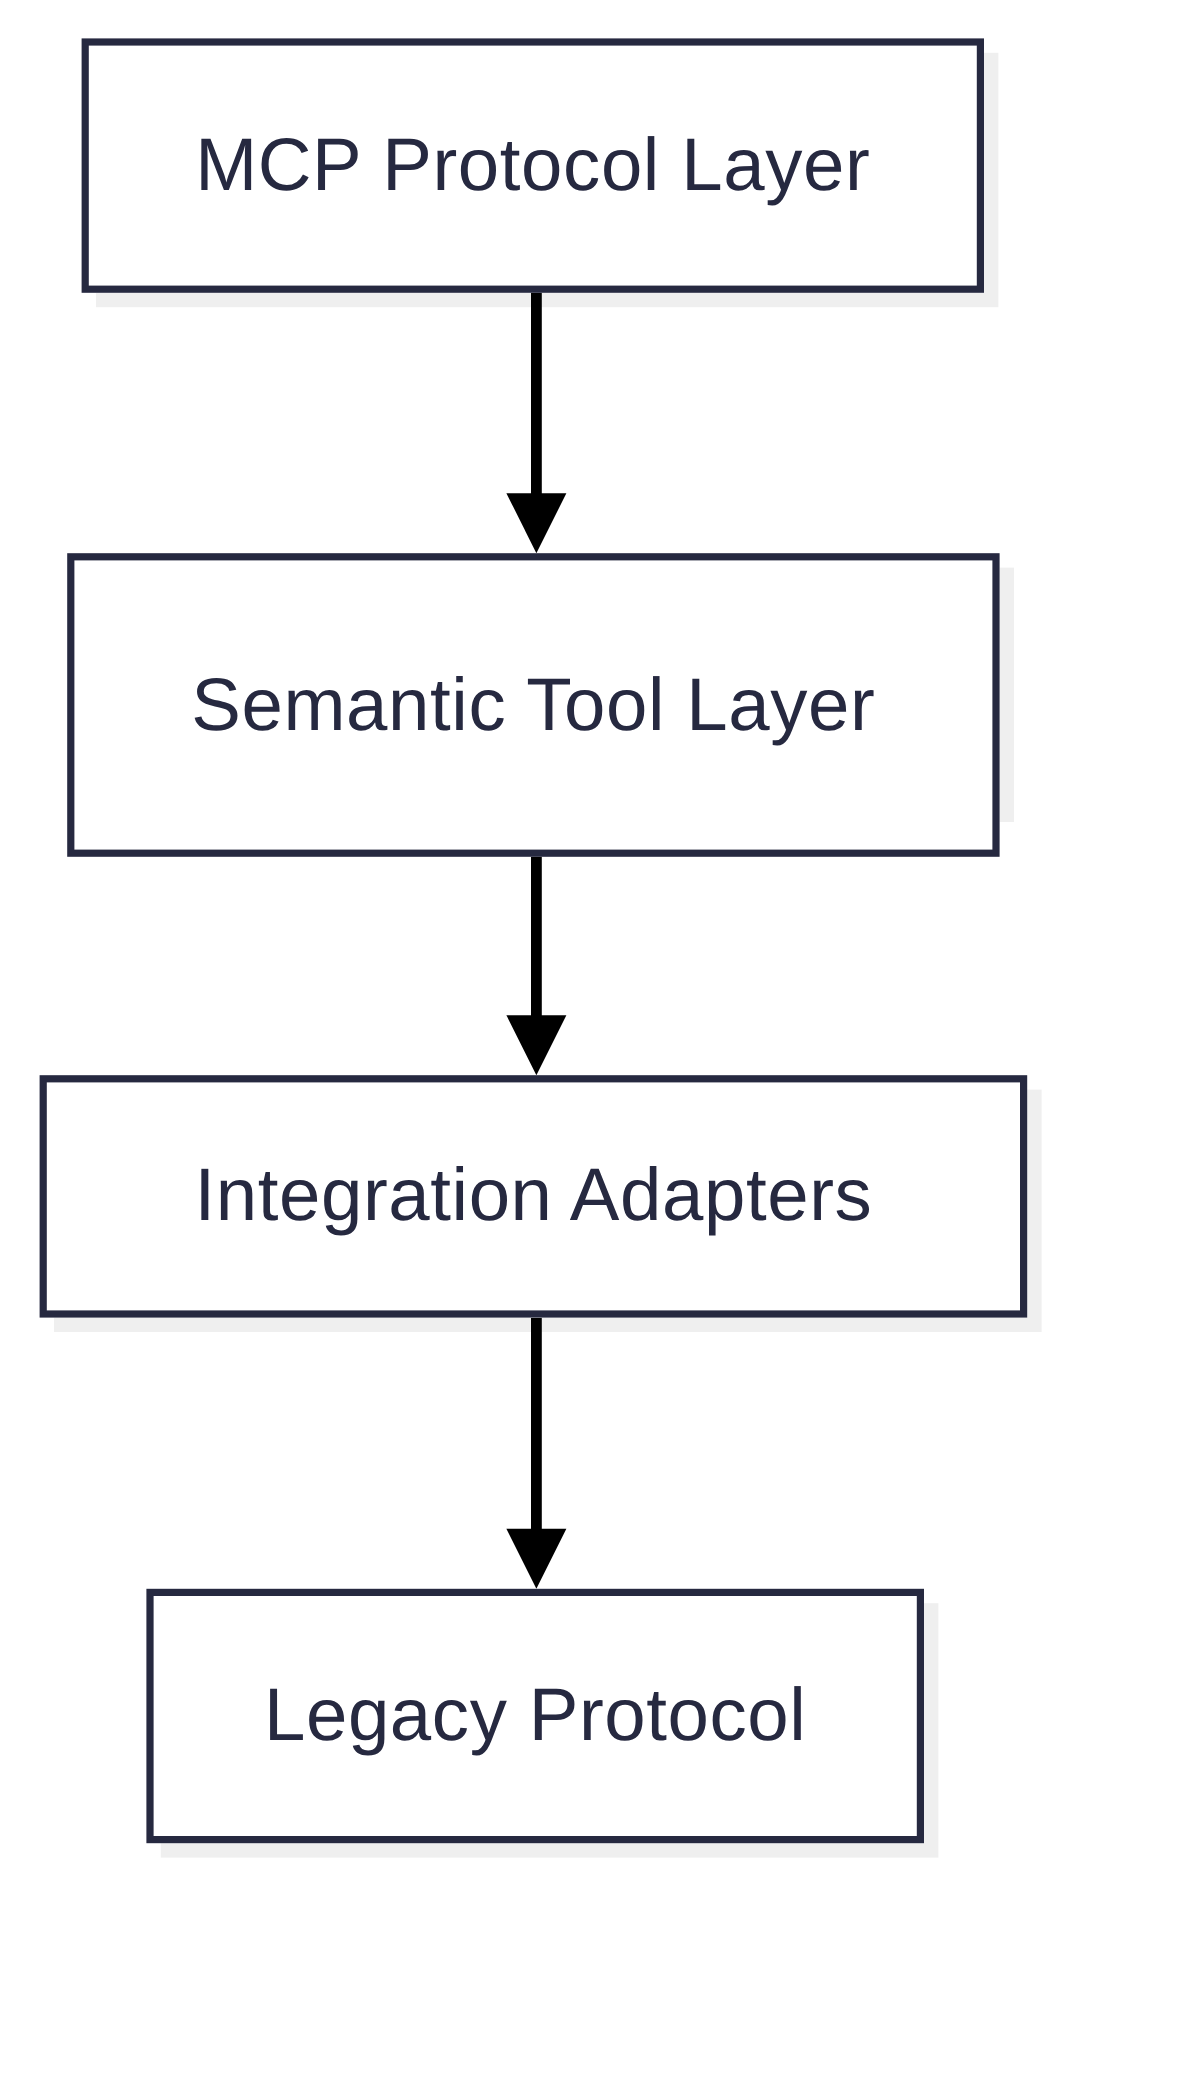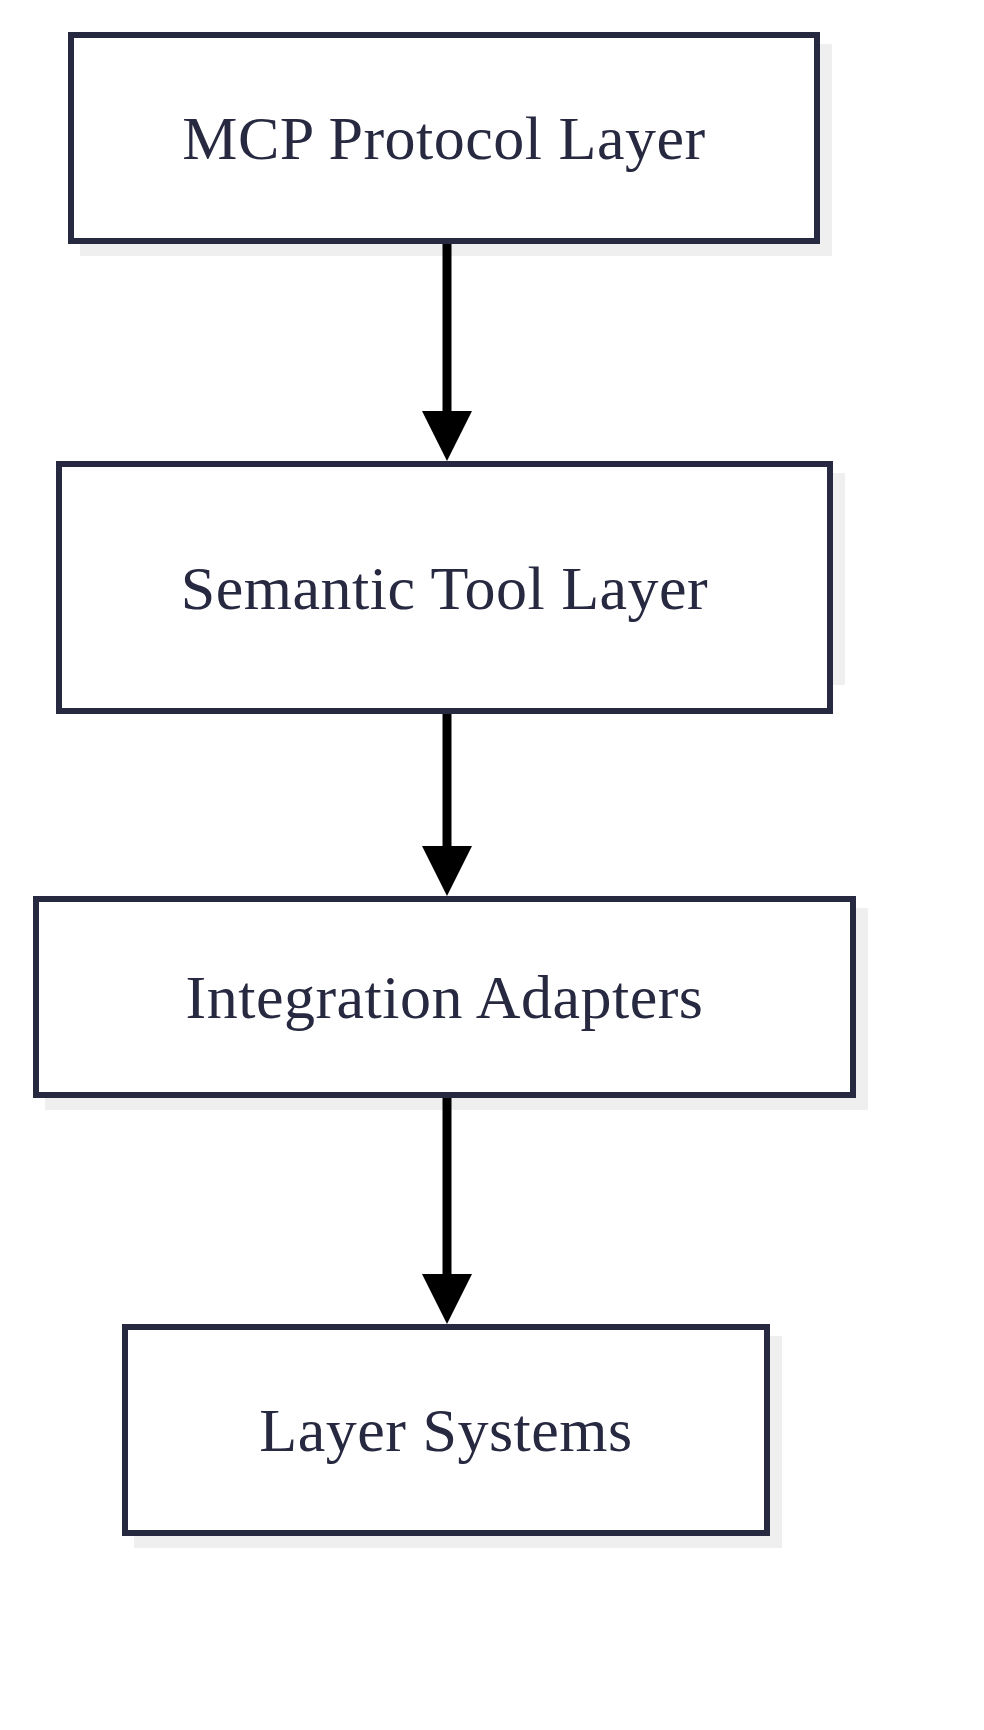--- a/index.html
+++ b/index.html
@@ -35,21 +35,21 @@
     z-index: 3;
   }
   .node-shadow {
     position: absolute;
     box-sizing: border-box;
     background: #efefef;
     z-index: 1;
   }
   .node-label {
     color: #262940;
-    font-family: Liberation Serif, serif;
+    font-family: Liberation Sans, sans-serif;
     font-size: 62px;
     font-weight: 400;
     line-height: 1;
     letter-spacing: 0.5px;
     white-space: nowrap;
   }
 
   
   #node-1        { left: 68px;  top: 32px;   width: 752px; height: 212px; }
   #node-1-shadow { left: 80px;  top: 44px;   width: 752px; height: 212px; }
@@ -106,16 +106,16 @@
 
   <div class="edge" id="edge-3" style="left:407px; top:1098px; width:80px; height:228px;">
     <svg width="80" height="228" viewBox="0 0 80 228" xmlns="http://www.w3.org/2000/svg">
       <line x1="40" y1="0" x2="40" y2="190" stroke="#000000" stroke-width="9"></line>
       <polygon points="40,226 15,176 65,176" fill="#000000"></polygon>
     </svg>
   </div>
 
   <div class="node-shadow" id="node-4-shadow"></div>
   <div class="node" id="node-4">
-    <span class="node-label">Layer Systems</span>
+    <span class="node-label">Legacy Protocol</span>
   </div>
 
 </div>
 
 </body></html>

